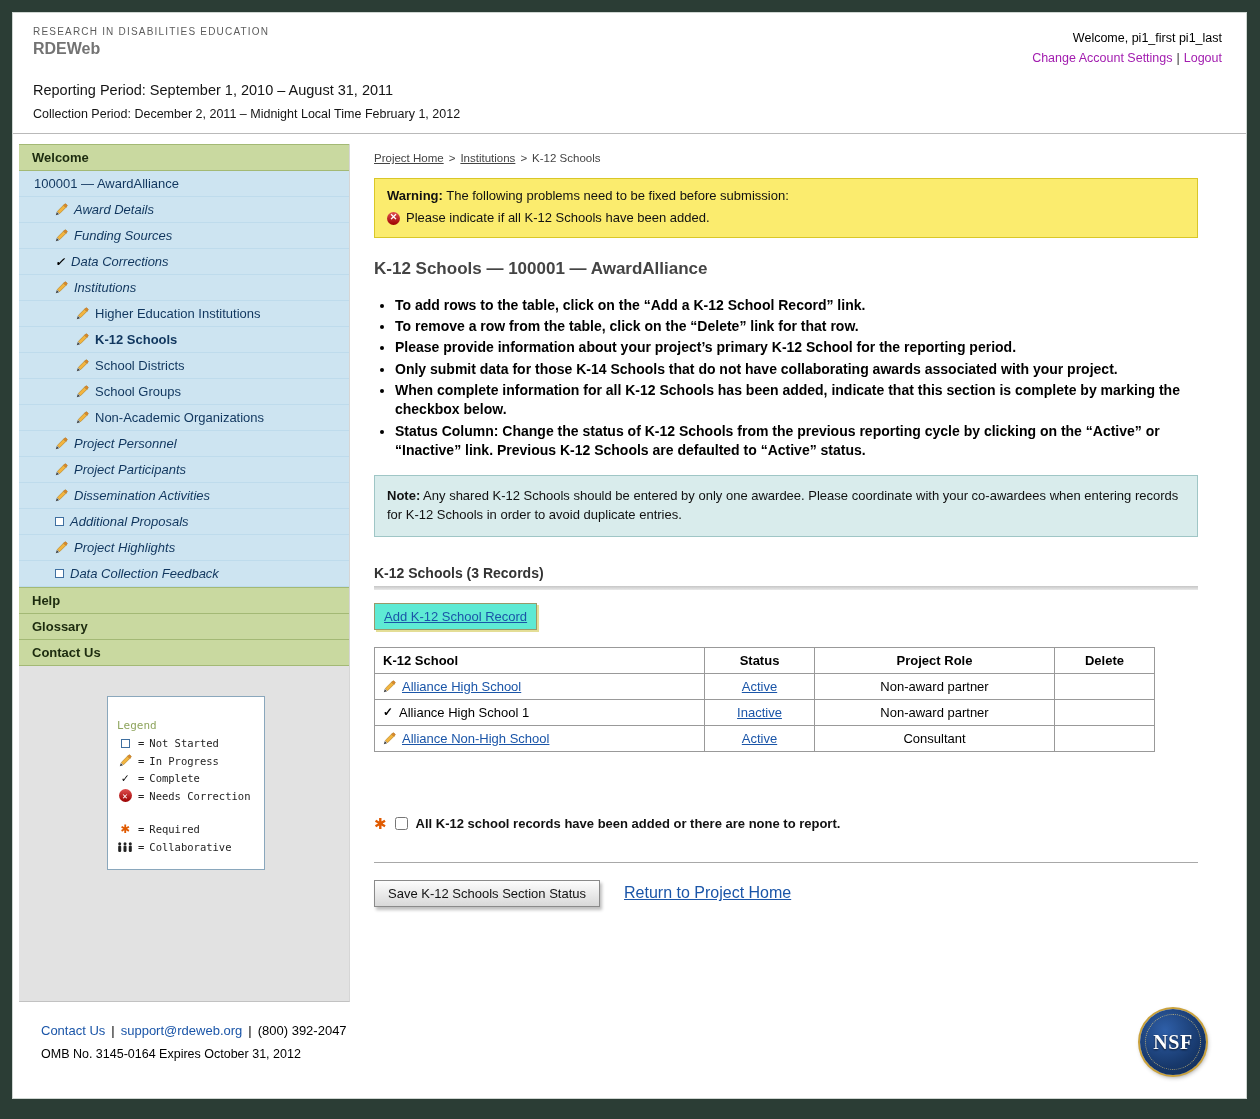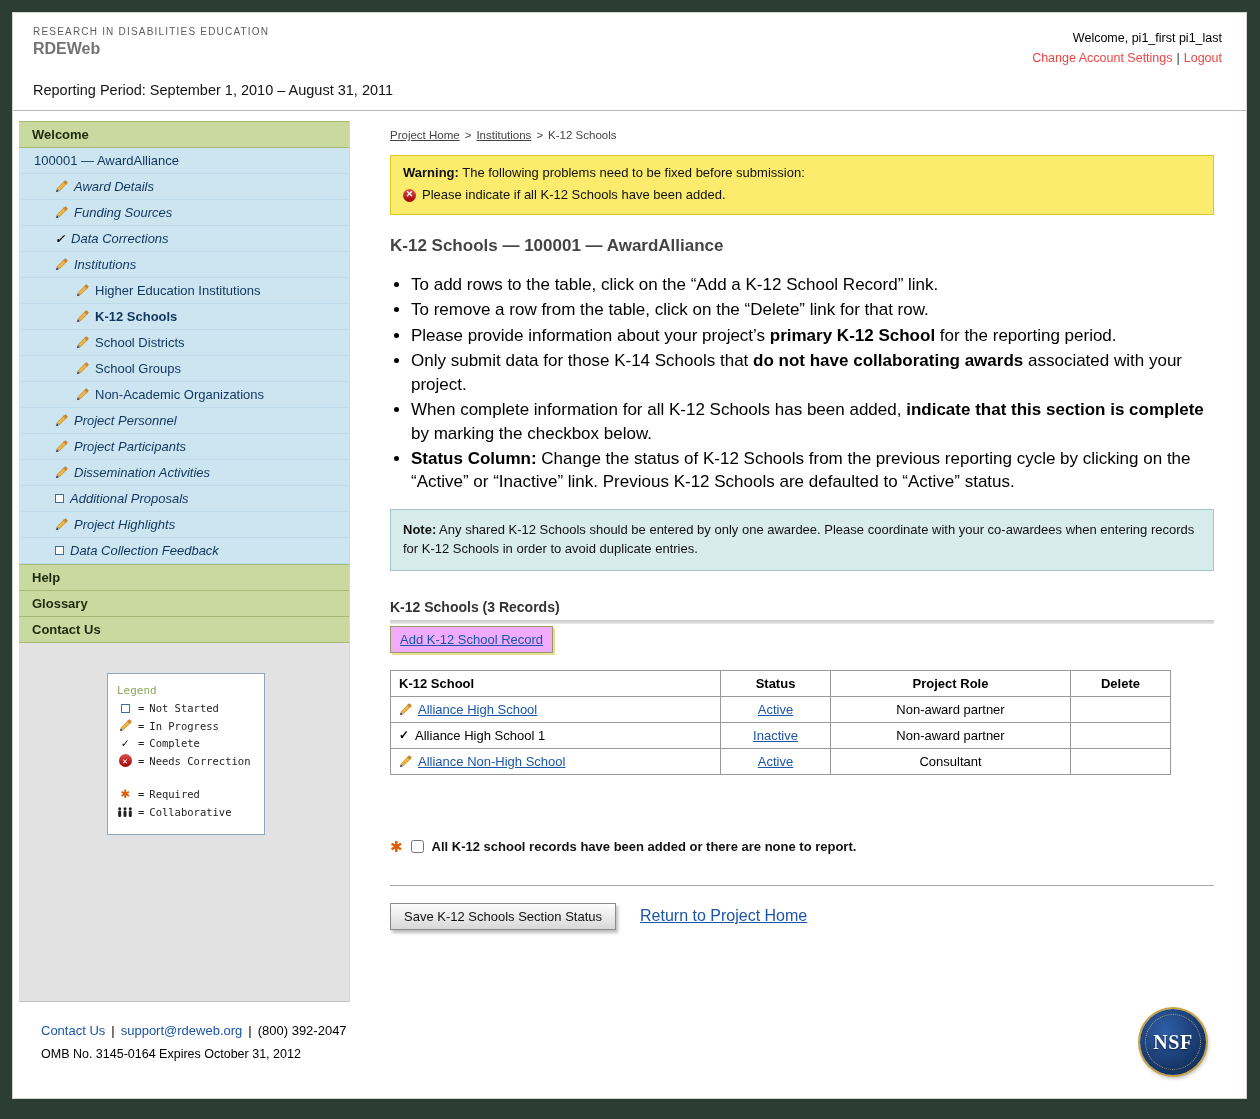--- a/index.html
+++ b/index.html
@@ -10,21 +10,21 @@
   .page  { width:100%; height:100%; background:#fff; display:flex; flex-direction:column; color:#111; overflow:hidden; border:1px solid #cfd6d2; }
 
   
   header.hd { display:flex; justify-content:space-between; padding:13px 24px 12px 20px; border-bottom:1px solid #b9b9b9; flex:0 0 auto; }
   .hd-org { font-size:10px; letter-spacing:1.2px; color:#5c5c5c; }
   .hd-app { font-size:16px; font-weight:bold; color:#737373; margin-top:3px; }
   .hd-rp  { font-size:14.5px; color:#141414; margin-top:24px; }
   .hd-cp  { font-size:12.5px; color:#141414; margin-top:9px; }
   .hd-right { text-align:right; font-size:12.5px; padding-top:5px; color:#000; }
   .hd-links { margin-top:6px; }
-  .hd-links a { color:#ef4444; text-decoration:none; cursor:pointer; }
+  .hd-links a { color:#a21caf; text-decoration:none; cursor:pointer; }
   .hd-sep { margin:0 4px; color:#333; }
 
   
   .bodyrow { flex:1; display:flex; padding:10px 0 0 6px; min-height:0; }
 
   .sidebar { width:331px; flex:0 0 331px; background:#e2e2e2; display:flex; flex-direction:column; font-size:13px; border-right:1px solid #d6d6d6; border-bottom:1px solid #c2c2c2; overflow:hidden; }
   .sb-section { background:#c9d9a0; border-top:1px solid #a3b975; border-bottom:1px solid #a3b975; padding:5px 10px 5px 13px; font-weight:bold; color:#1c2b0e; cursor:pointer; }
   .sb-section + .sb-section { border-top:none; }
   .sb-item { background:#cde4f1; padding:5px 8px 5px 15px; border-bottom:1px solid #bedbec; color:#10365e; display:flex; align-items:center; gap:6px; cursor:pointer; }
   .sb-item .lbl { white-space:nowrap; }
@@ -36,49 +36,49 @@
   .pencil { width:13px; height:13px; }
   .sq  { width:9px; height:9px; border:1px solid #3f6fa0; background:#fff; display:inline-block; }
   .ck  { font-weight:bold; color:#000; font-size:12px; line-height:1; }
   .ck::before { content:"✓"; }
   .err { width:13px; height:13px; border-radius:50%; background:linear-gradient(#e05050,#9c0000); color:#fff; display:inline-flex; align-items:center; justify-content:center; font-size:9px; font-weight:bold; flex:0 0 auto; }
   .err::before { content:"✕"; }
   .req { color:#e05a00; font-size:15px; line-height:1; }
   .req::before { content:"✱"; }
 
   
-  .legend { margin:30px 0 0 88px; width:158px; background:#fff; border:1px solid #8aa7bc; padding:10px 9px 11px 9px; }
+  .legend { margin:30px 0 0 88px; width:158px; background:#fff; border:1px solid #8aa7bc; padding:22px 9px 11px 9px; }
   .legend-title { font-size:11px; color:#8fa55e; margin-bottom:5px; font-family:"DejaVu Sans Mono", monospace; }
   .lg-item { display:flex; align-items:center; gap:5px; font-size:10.5px; font-family:"DejaVu Sans Mono", monospace; color:#222; margin:5px 0; }
   .lg-icn { width:16px; display:inline-flex; justify-content:center; flex:0 0 auto; }
   .lg-gap { height:9px; }
   .people { width:16px; height:11px; }
 
   
-  .main { flex:1; padding:8px 0 0 40px; min-width:0; }
+  .main { flex:1; padding:8px 0 0 24px; min-width:0; }
   .content { width:824px; }
 
   .bc { font-size:11.5px; color:#444; }
   .bc a { color:#444; text-decoration:underline; cursor:pointer; }
   .bc .sep { margin:0 5px; }
 
   .warn { margin-top:14px; background:#fbec6e; border:1px solid #d9c728; padding:9px 12px 10px 12px; font-size:13px; line-height:1.3; }
   .warn .line2 { margin-top:5px; display:flex; align-items:center; gap:6px; }
 
   .title { margin-top:21px; font-size:17px; font-weight:bold; color:#444; }
 
-  ul.instr { margin:17px 0 0 0; padding-left:21px; font-size:17px; line-height:1.38; color:#000; }
+  ul.instr { margin:17px 0 0 0; padding-left:21px; font-size:14px; line-height:1.38; color:#000;font-weight:bold; }
   ul.instr li { margin-bottom:2px; }
 
   .note { margin-top:15px; background:#d9ecec; border:1px solid #9fc6c6; padding:11px 12px; font-size:13px; line-height:1.45; }
 
   .records-title { margin-top:28px; font-size:14px; font-weight:bold; color:#333; }
   .records-rule { margin-top:5px; height:4px; background:linear-gradient(#c6c6c6,#e9e9e9); }
 
-  .add-box { display:inline-block; margin-top:2px; background:#f0abfc; border:1px solid #99996a; box-shadow:2px 2px 0 #e4de96; padding:5px 9px; font-size:13px; }
+  .add-box { display:inline-block; margin-top:13px; background:#5eead4; border:1px solid #99996a; box-shadow:2px 2px 0 #e4de96; padding:5px 9px; font-size:13px; }
   a.lnk { color:#1a55a8; text-decoration:underline; cursor:pointer; }
 
   table.k12 { margin-top:17px; border-collapse:collapse; font-size:13px; color:#000; }
   .k12 th, .k12 td { border:1px solid #999; padding:5px 8px; }
   .k12 th { font-weight:bold; text-align:center; }
   .k12 th.h-school { text-align:left; }
   .cell-school { display:flex; align-items:center; gap:6px;text-align:right; }
   td.c-status, td.c-role, td.c-del { text-align:center; }
   td.c-school { }
 
@@ -106,20 +106,21 @@
 <body>
 
 <div class="frame">
 <div class="page">
 
   <header class="hd">
     <div class="hd-left">
       <div class="hd-org">RESEARCH IN DISABILITIES EDUCATION</div>
       <div class="hd-app">RDEWeb</div>
       <div class="hd-rp">Reporting Period: September 1, 2010 – August 31, 2011</div>
+      <div class="hd-cp">Collection Period: December 2, 2011 – Midnight Local Time February 1, 2012</div>
     </div>
     <div class="hd-right">
       <div>Welcome, pi1_first pi1_last</div>
       <div class="hd-links">
         <a>Change Account Settings</a><span class="hd-sep">|</span><a>Logout</a>
       </div>
     </div>
   </header>
 
   <div class="bodyrow">

